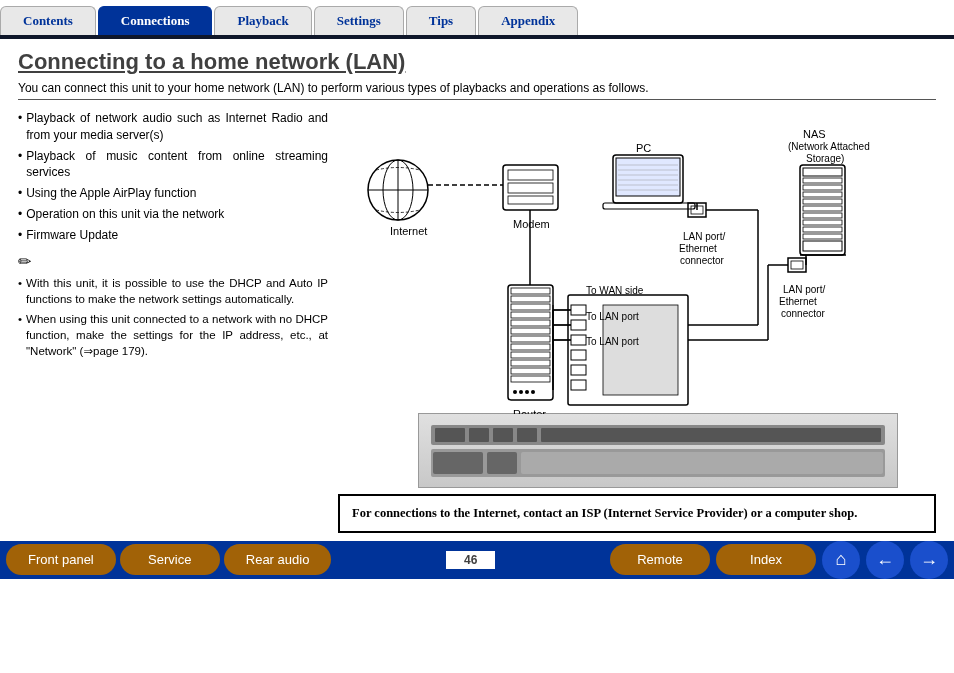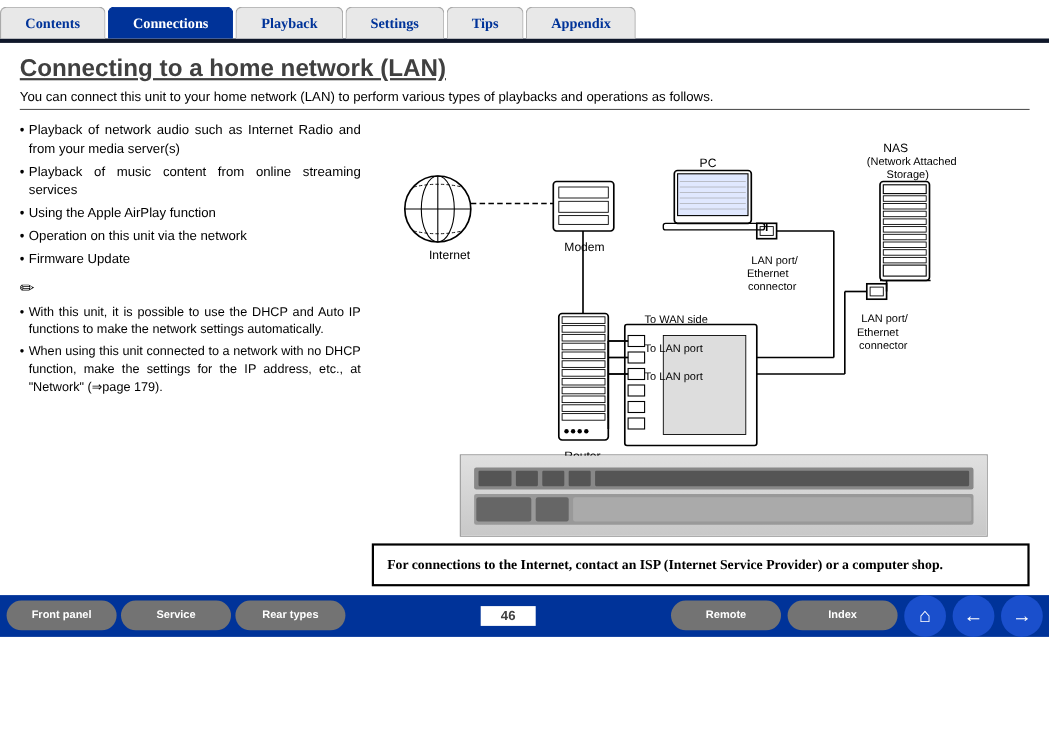--- a/index.html
+++ b/index.html
@@ -118,27 +118,27 @@
       margin-top: 8px;
       font-size: 12.5px;
       line-height: 1.5;
       background: #fff;
     }
     .notice-box strong {
       font-weight: bold;
       font-family: Liberation Serif, serif;
     }
     .bottom-nav-btn {
-      background: #737373;
+      background: #a16207;
       color: #fff;
       border: none;
       border-radius: 20px;
       padding: 8px 22px;
-      font-size: 10px;
-      font-weight: bold;
+      font-size: 13px;
+      font-weight: normal;
       cursor: pointer;
       min-width: 100px;
       text-align: center;
     }
     .page-number {
       color: #404040;
       font-size: 12px;
       font-weight: bold;
       background: #fff;
       padding: 2px 18px;
@@ -395,21 +395,21 @@
       </div>
     </div>
   </div>
 </div>
 
 <div style="background:#003399; margin-top:8px; padding:0;">
   <div class="bottom-wrapper">
     <div class="bottom-left-btns">
       <button class="bottom-nav-btn">Front panel</button>
       <button class="bottom-nav-btn">Service</button>
-      <button class="bottom-nav-btn">Rear types</button>
+      <button class="bottom-nav-btn">Rear audio</button>
     </div>
     <div class="bottom-center">
       <span class="page-number">46</span>
     </div>
     <div class="bottom-right-btns">
       <button class="bottom-nav-btn">Remote</button>
       <button class="bottom-nav-btn">Index</button>
       <button class="nav-icon-btn">⌂</button>
       <button class="nav-icon-btn">←</button>
       <button class="nav-icon-btn">→</button>

